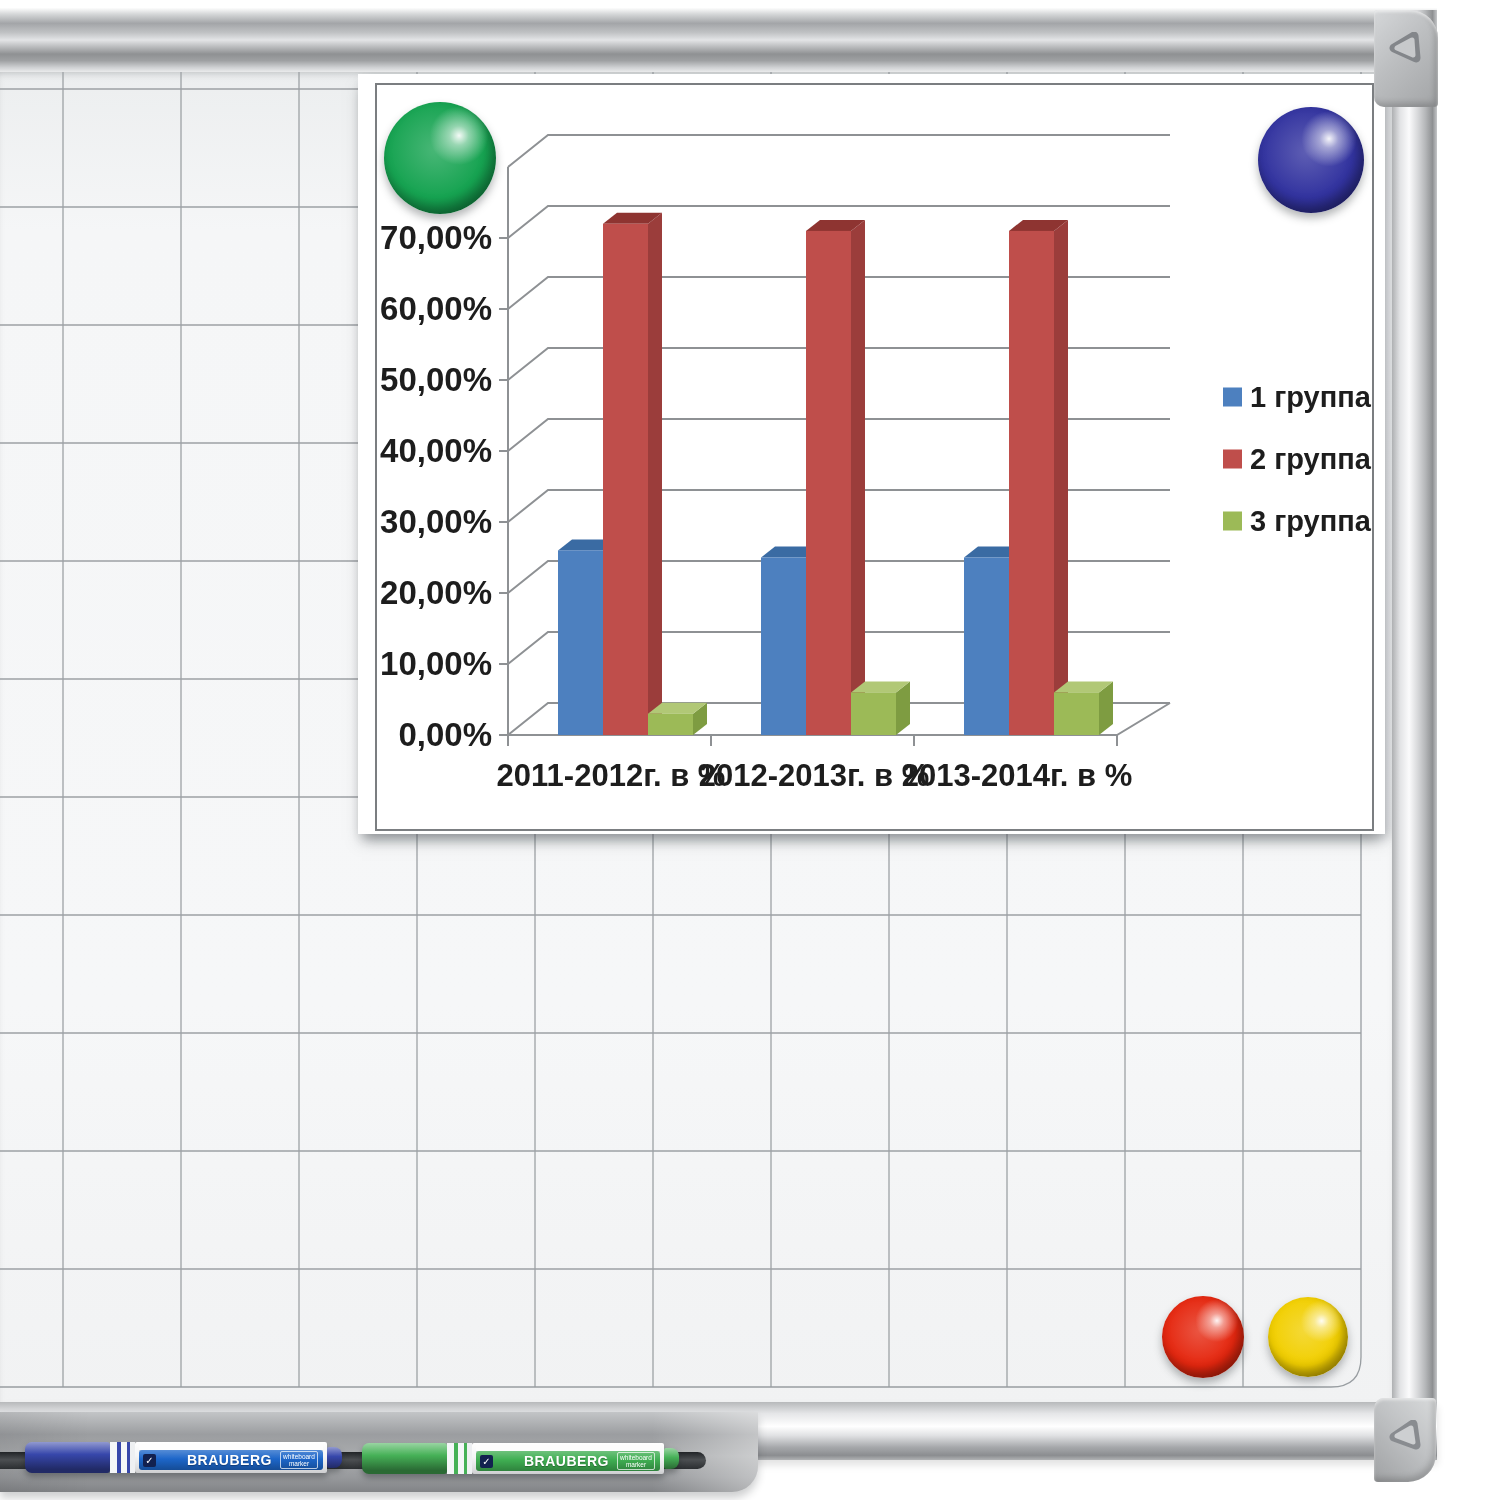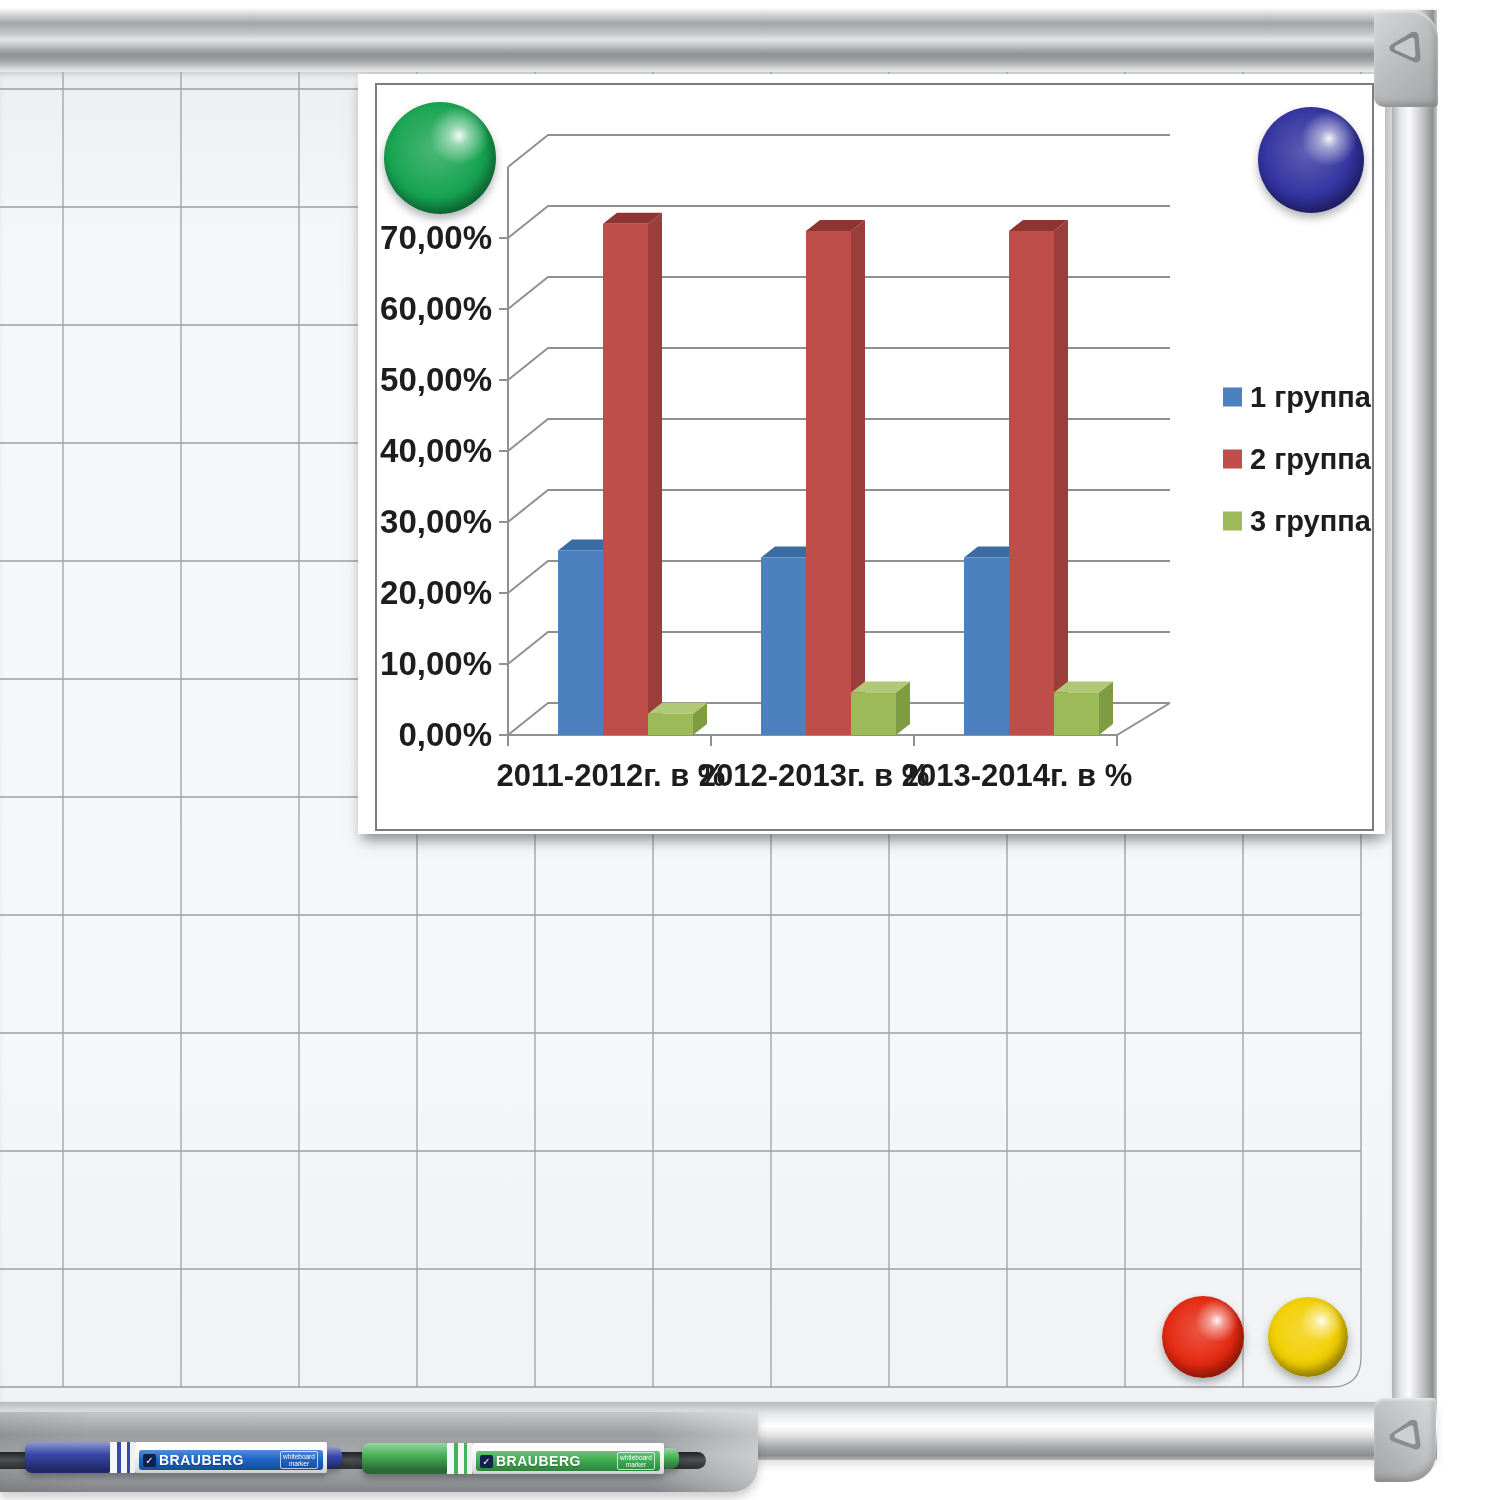--- a/index.html
+++ b/index.html
@@ -50,21 +50,21 @@
   .m-tail{left:302px;top:5px;width:15px;height:21px;border-radius:2px 8px 8px 2px;
     background:linear-gradient(180deg,var(--mcap-l),var(--mcap) 45%,var(--mcap-d));}
   .m-label{position:absolute;left:4px;top:8px;right:4px;height:20px;border-radius:3px;
     background:linear-gradient(180deg,var(--mlab-l) 0%,var(--mlab) 45%,var(--mlab-d) 100%);
     display:flex;align-items:center;color:#fff;}
   .m-topstrip{position:absolute;left:4px;top:2px;right:4px;height:6px;background:#fdfdfd;
     border-bottom:1px solid #d4d7da;border-radius:2px 2px 0 0;}
   .m-logo{width:13px;height:13px;margin:0 3px 0 4px;border-radius:2px;background:#12214f;
     color:#fff;font-size:10px;line-height:13px;text-align:center;flex:0 0 auto;}
   .m-brand{font-size:14px;font-weight:bold;letter-spacing:.5px;white-space:nowrap;
-    text-shadow:0 1px 1px rgba(0,0,0,.3);}
+    text-shadow:0 1px 1px rgba(0,0,0,.3);margin-left:28px;}
   .m-type{margin-left:auto;margin-right:5px;font-size:6.5px;line-height:7px;width:34px;
     text-align:center;border:1px solid rgba(255,255,255,.7);border-radius:2px;padding:1px;}
 
   
   #paper{left:358px;top:74px;width:1027px;height:760px;background:#ffffff;z-index:2;
     box-shadow:0 10px 14px -4px rgba(70,75,80,.5), 5px 4px 10px rgba(70,75,80,.22);}
   #chart-border{position:absolute;left:17px;top:9px;width:995px;height:744px;
     border:2px solid #7b7e81;}
   #chart-svg{position:absolute;left:0;top:0;}
   #chart-svg text{font-family:"Liberation Sans",sans-serif;font-weight:bold;fill:#1d1d1d;}

